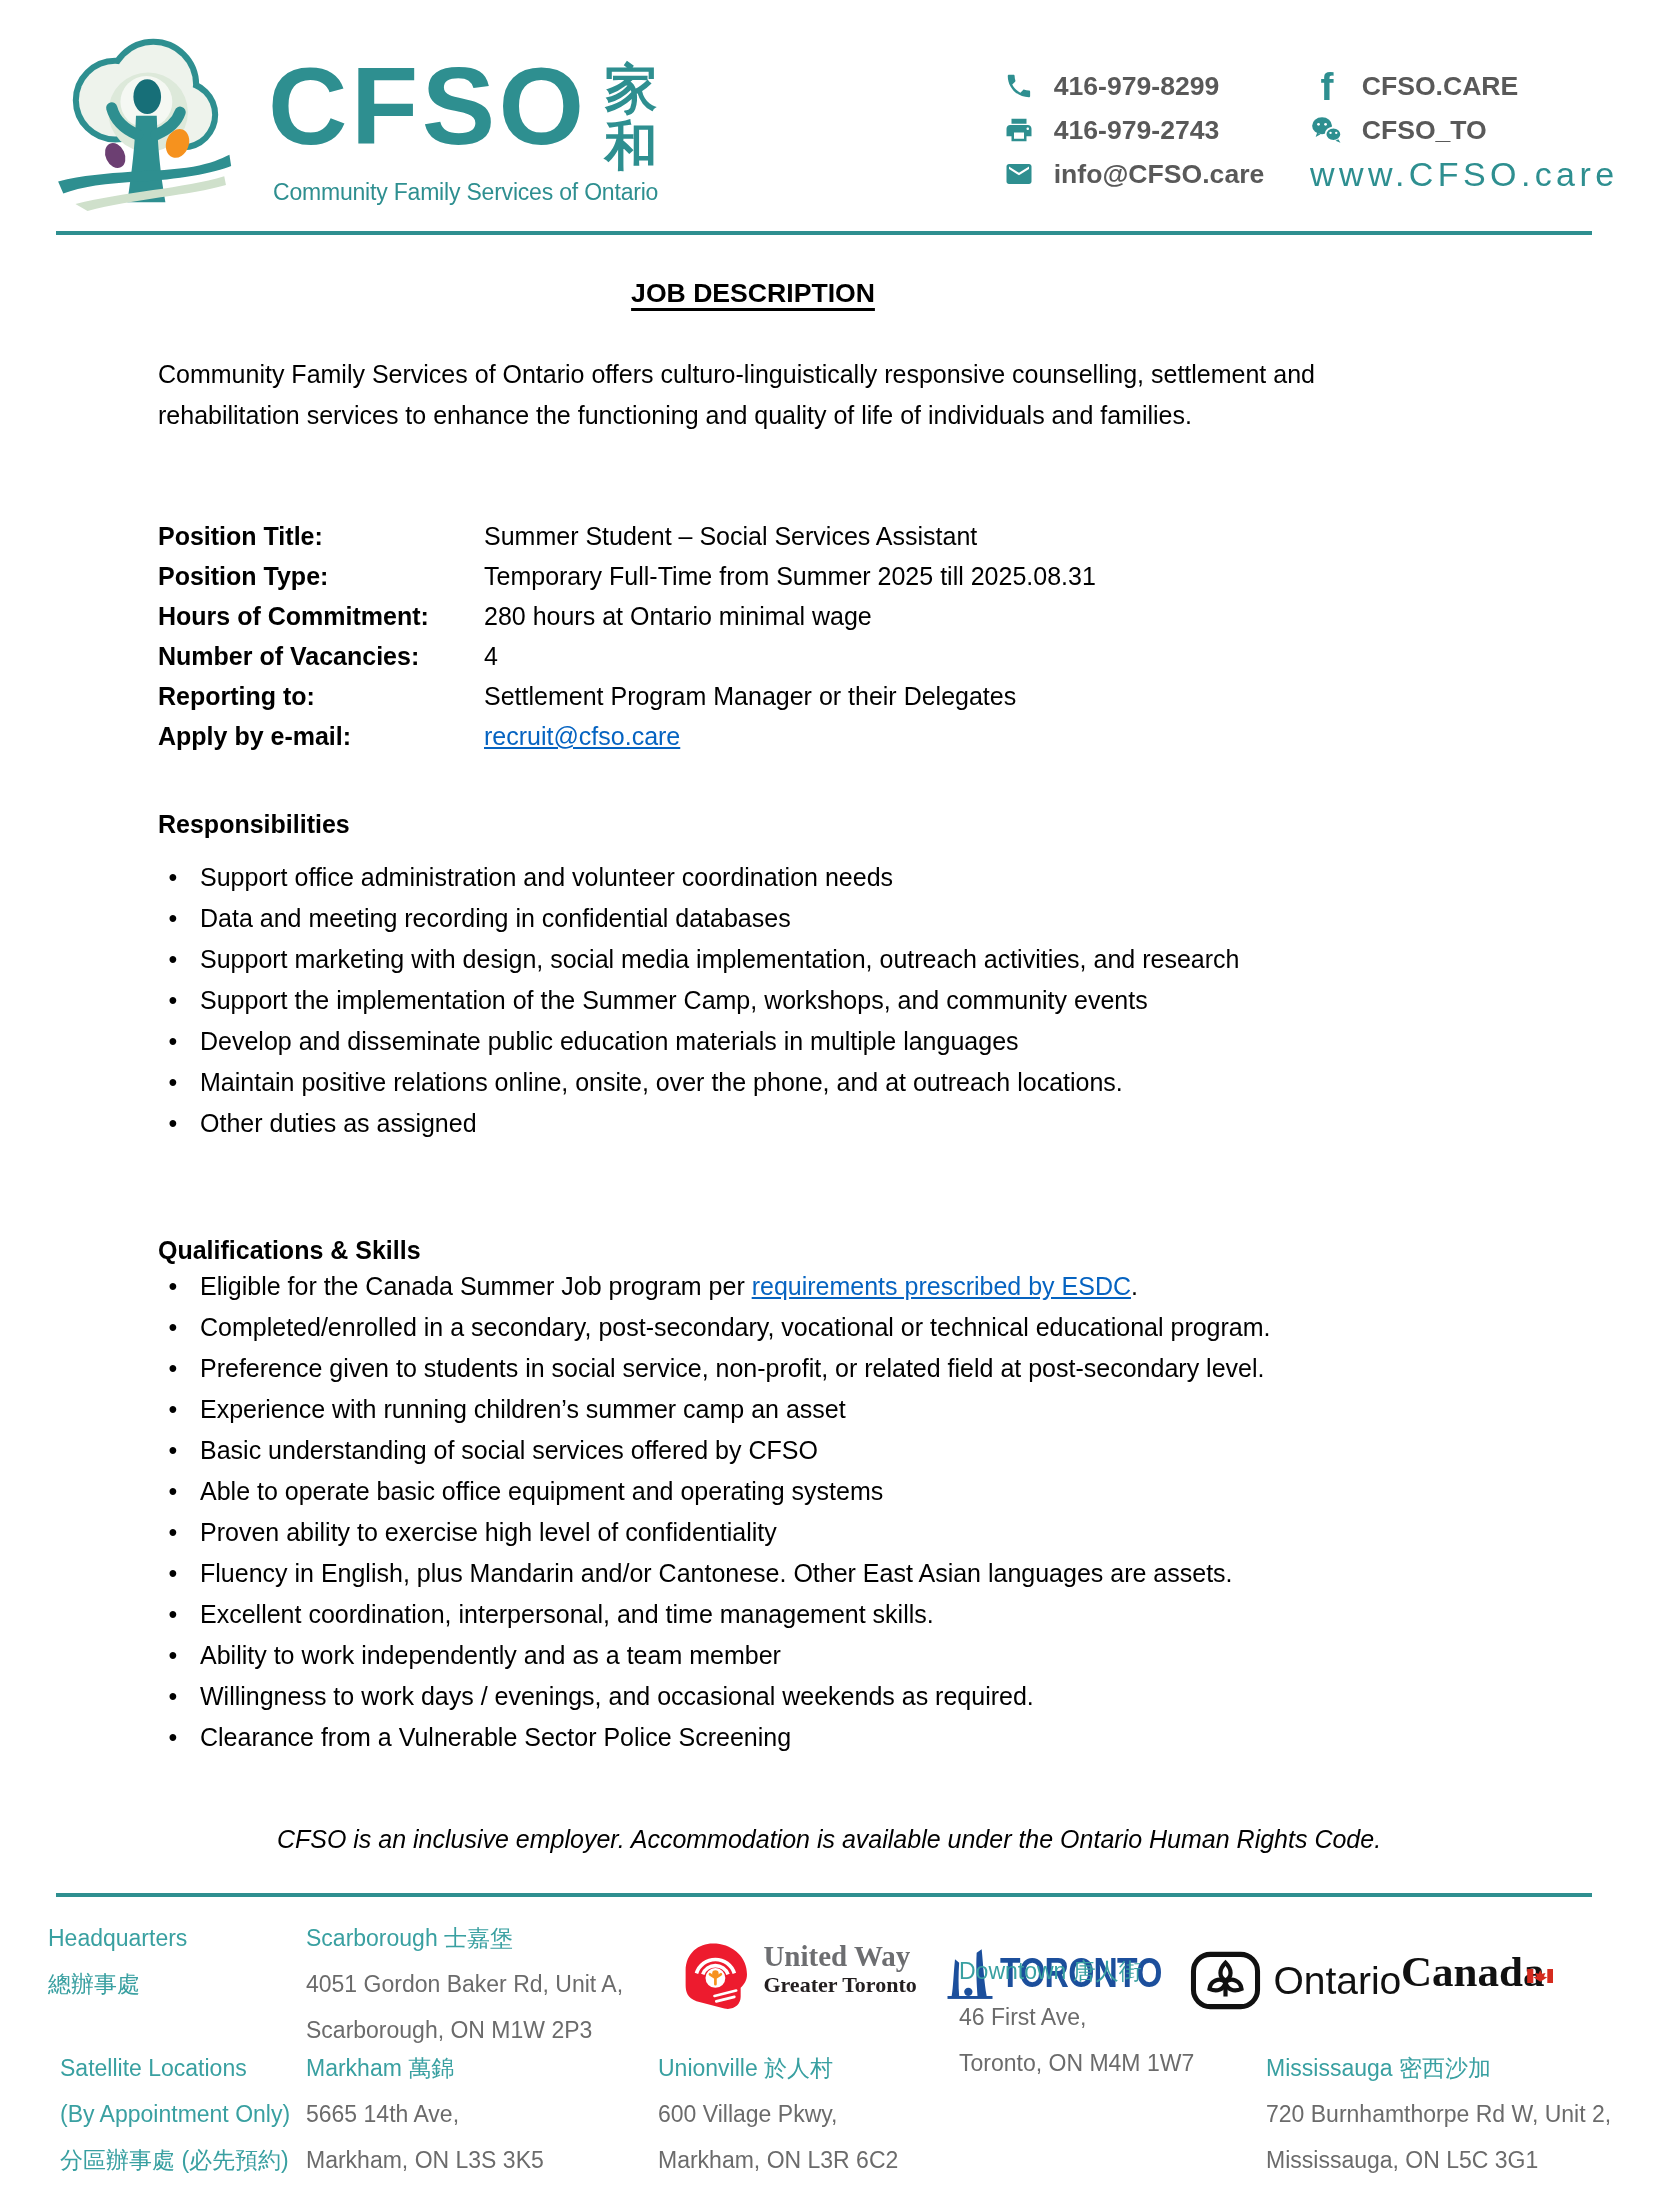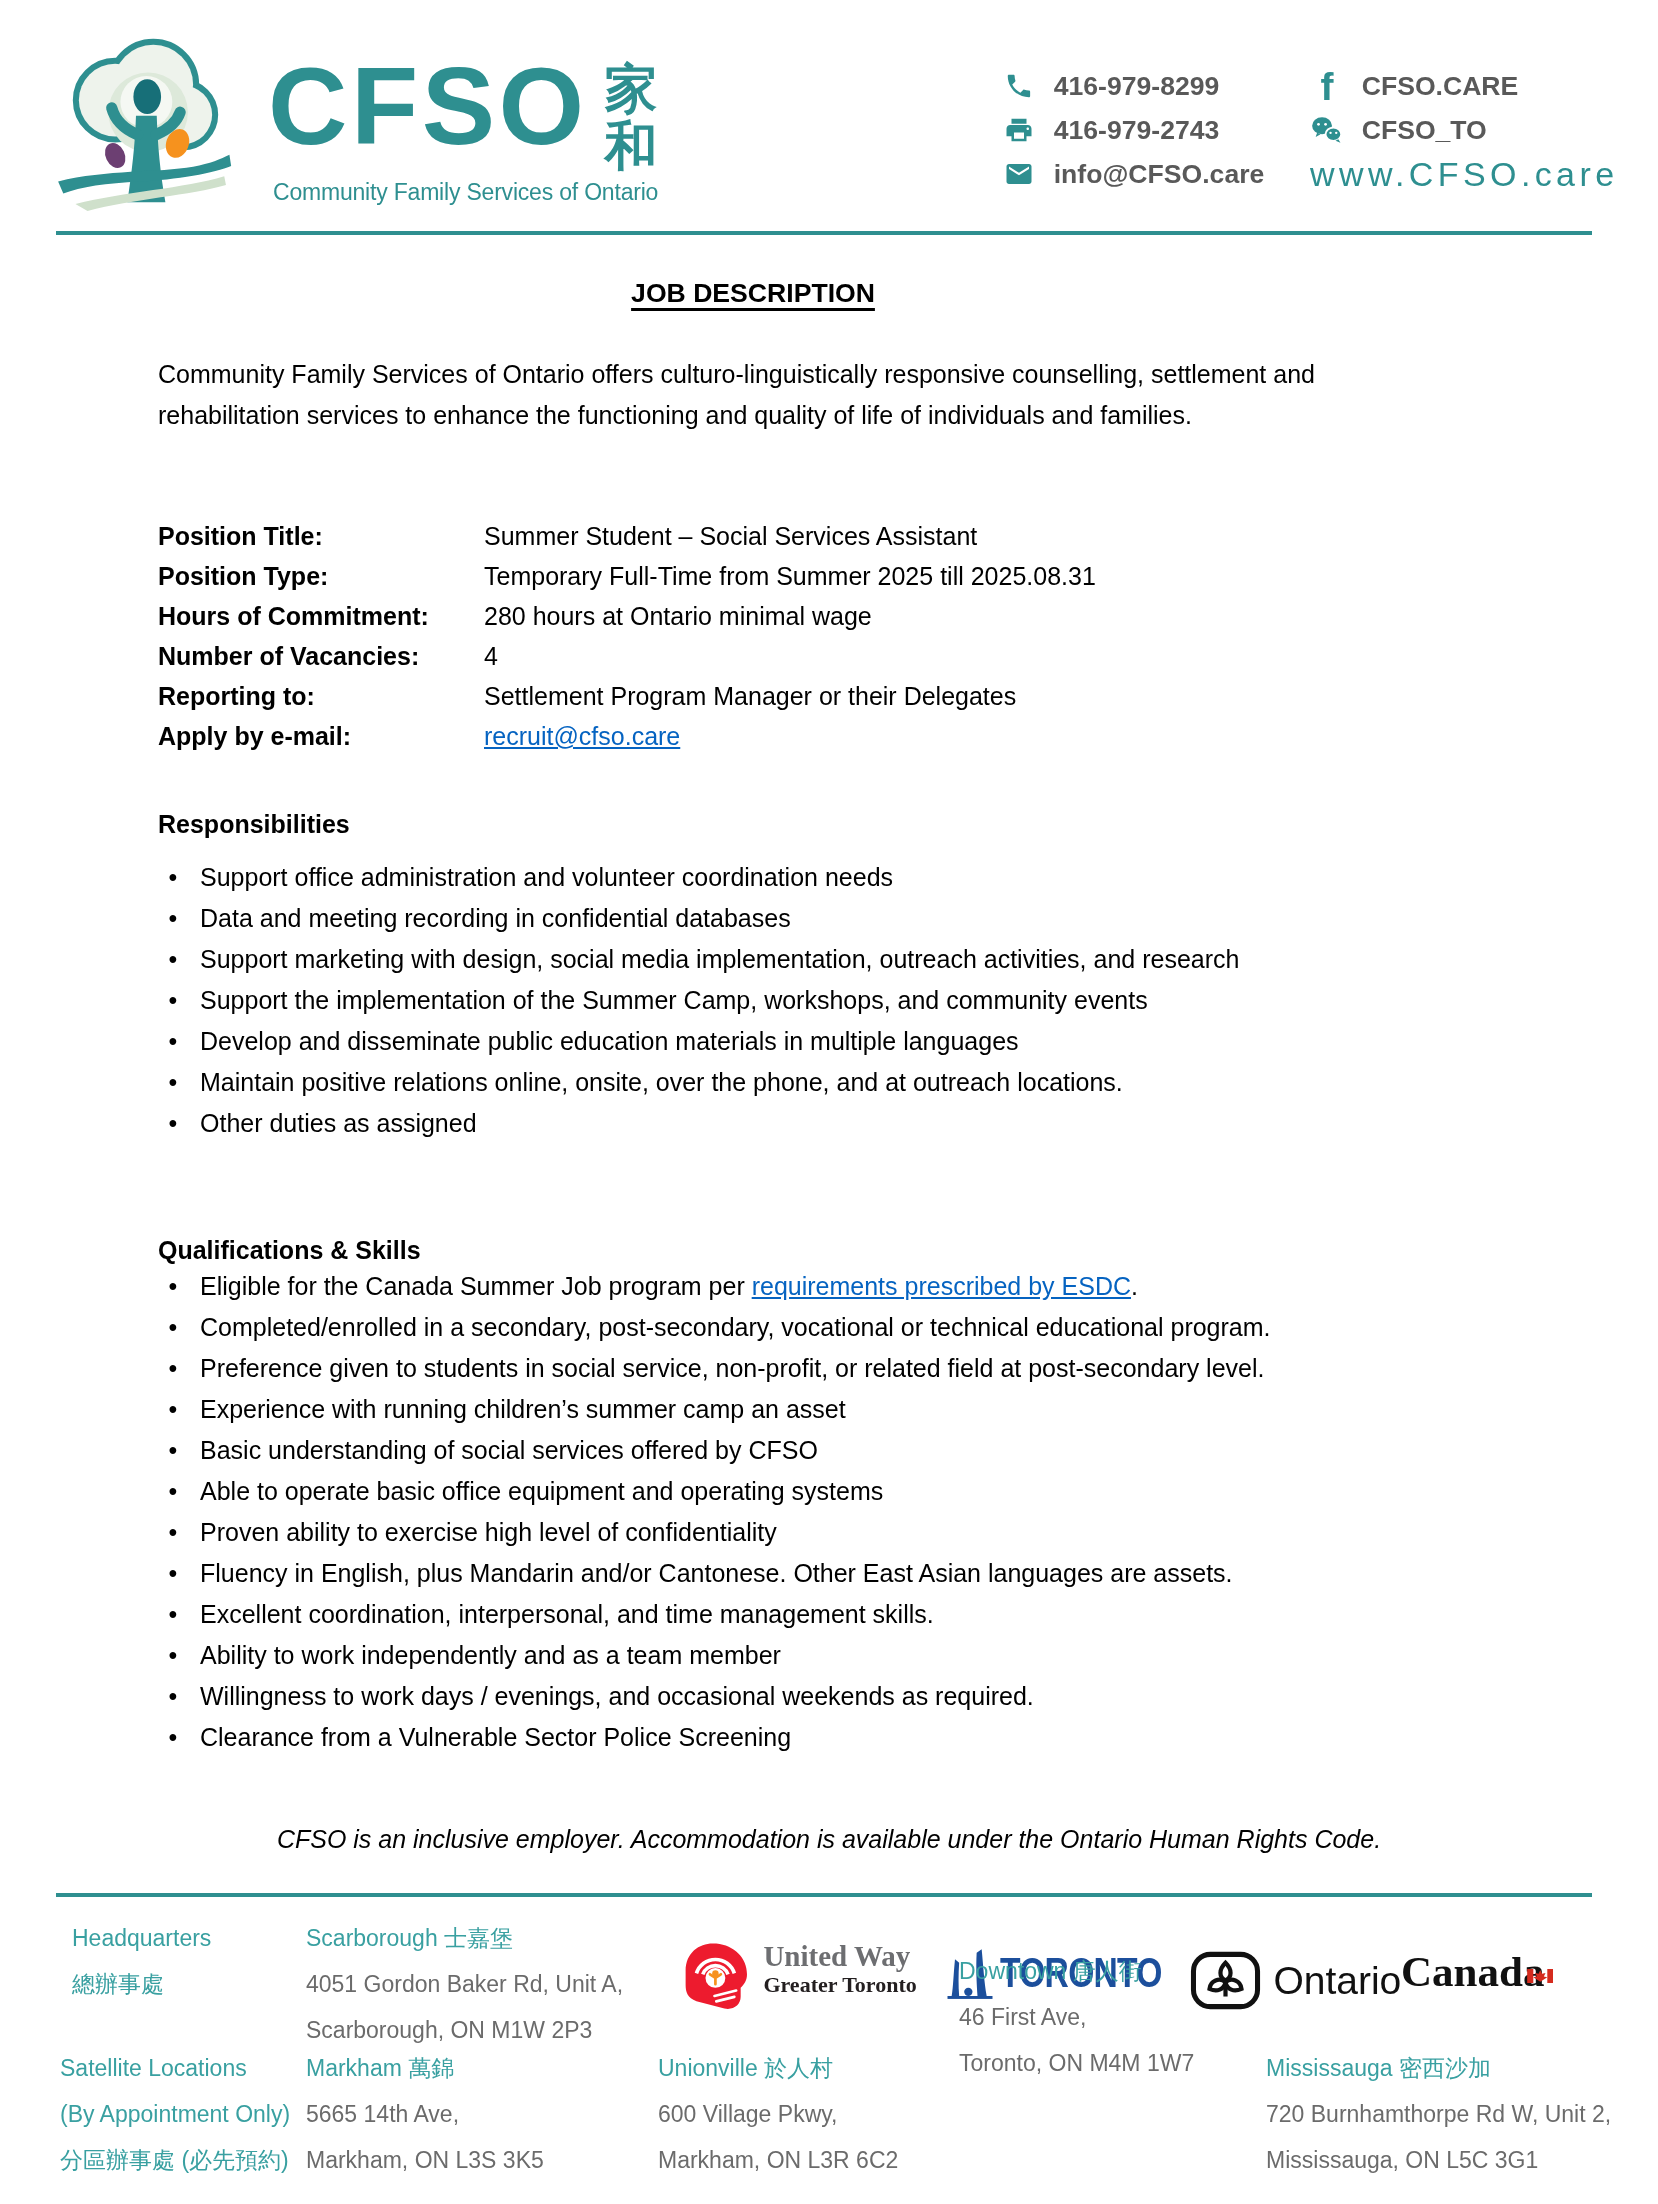--- a/index.html
+++ b/index.html
@@ -58,21 +58,21 @@
     content:"•"; position:absolute; left:10.6px; font-size:25px;
   }
   .note { left:0; top:1825px; width:1658px; text-align:center; font-size:25px; font-style:italic; }
 
   
   .footer-divider { left:56px; top:1893px; width:1536px; height:4.4px; background:var(--teal,#2E8F90); }
   .f-block { font-size:23px; line-height:46px; }
   .f-label { color:var(--teal_light,#39A0A1); font-weight:500; }
   .f-name { color:var(--teal_light,#39A0A1); font-weight:500; }
   .f-addr { color:var(--footer_gray,#6B6B6B); }
-  .hq-label { left:72px; top:1915px; }
+  .hq-label { left:48px; top:1915px; }
   .scarborough { left:306px; top:1915px; }
   .satellite-label { left:60px; top:2045px; }
   .markham { left:306px; top:2045px; }
   .unionville { left:658px; top:2045px; }
   .downtown { left:959px; top:1948px; }
   .mississauga { left:1266px; top:2045px; }
 
   .uw-logo { left:678px; top:1940px; display:flex; align-items:flex-start;font-family:Liberation Serif, serif; }
   .uw-text { margin-left:12.4px; }
   .uw-line1 { font-size:29px; font-weight:bold; color:#6d6e71; line-height:32px; }

